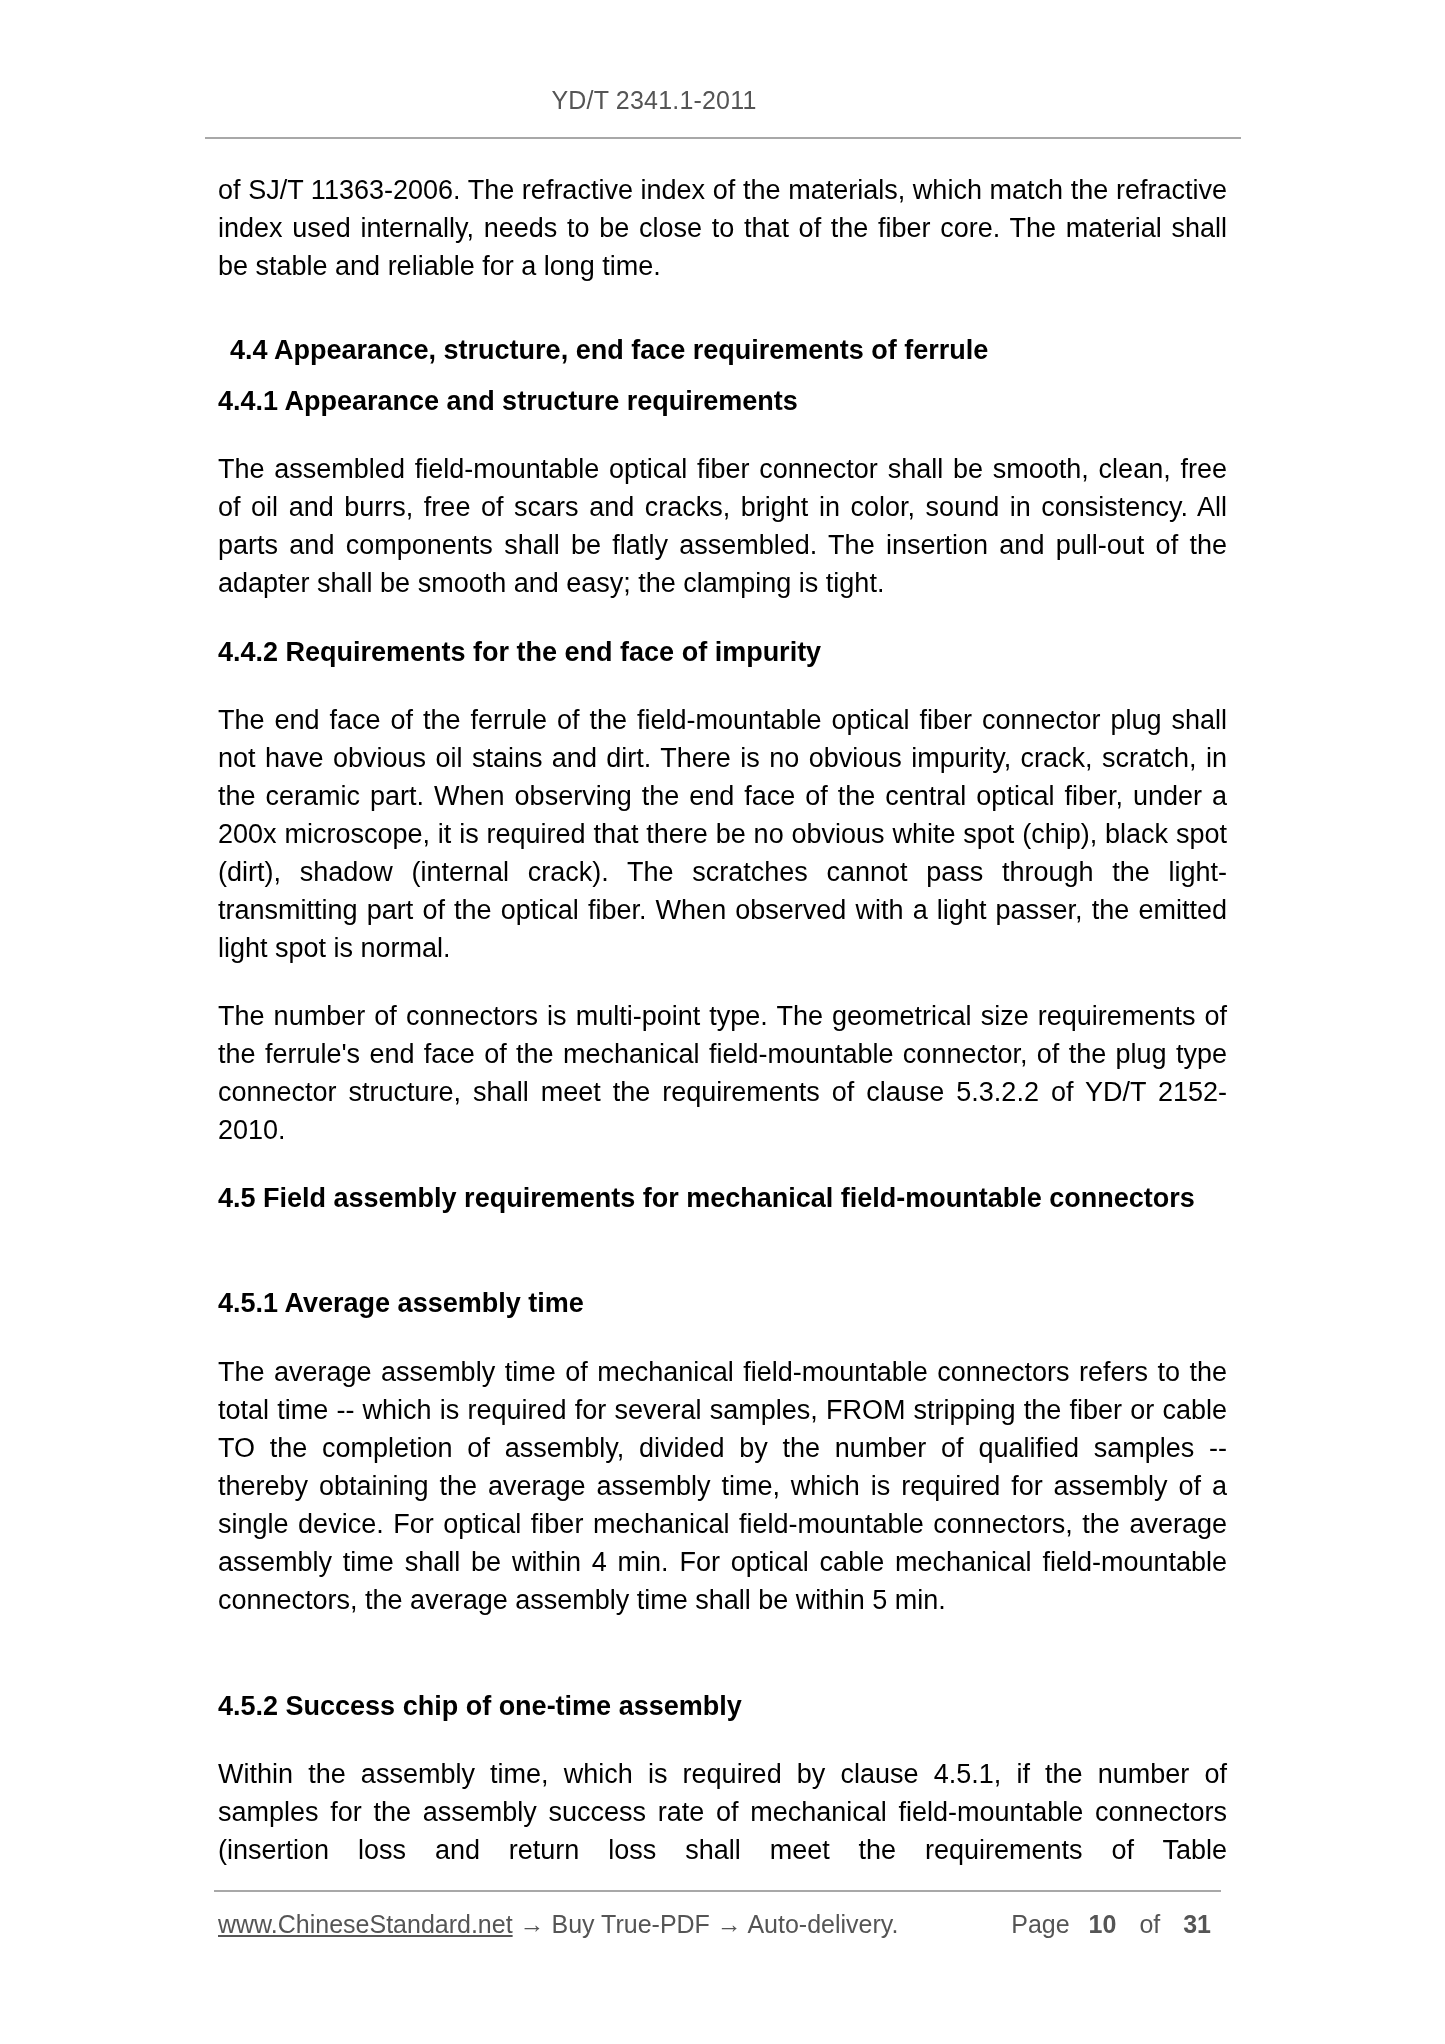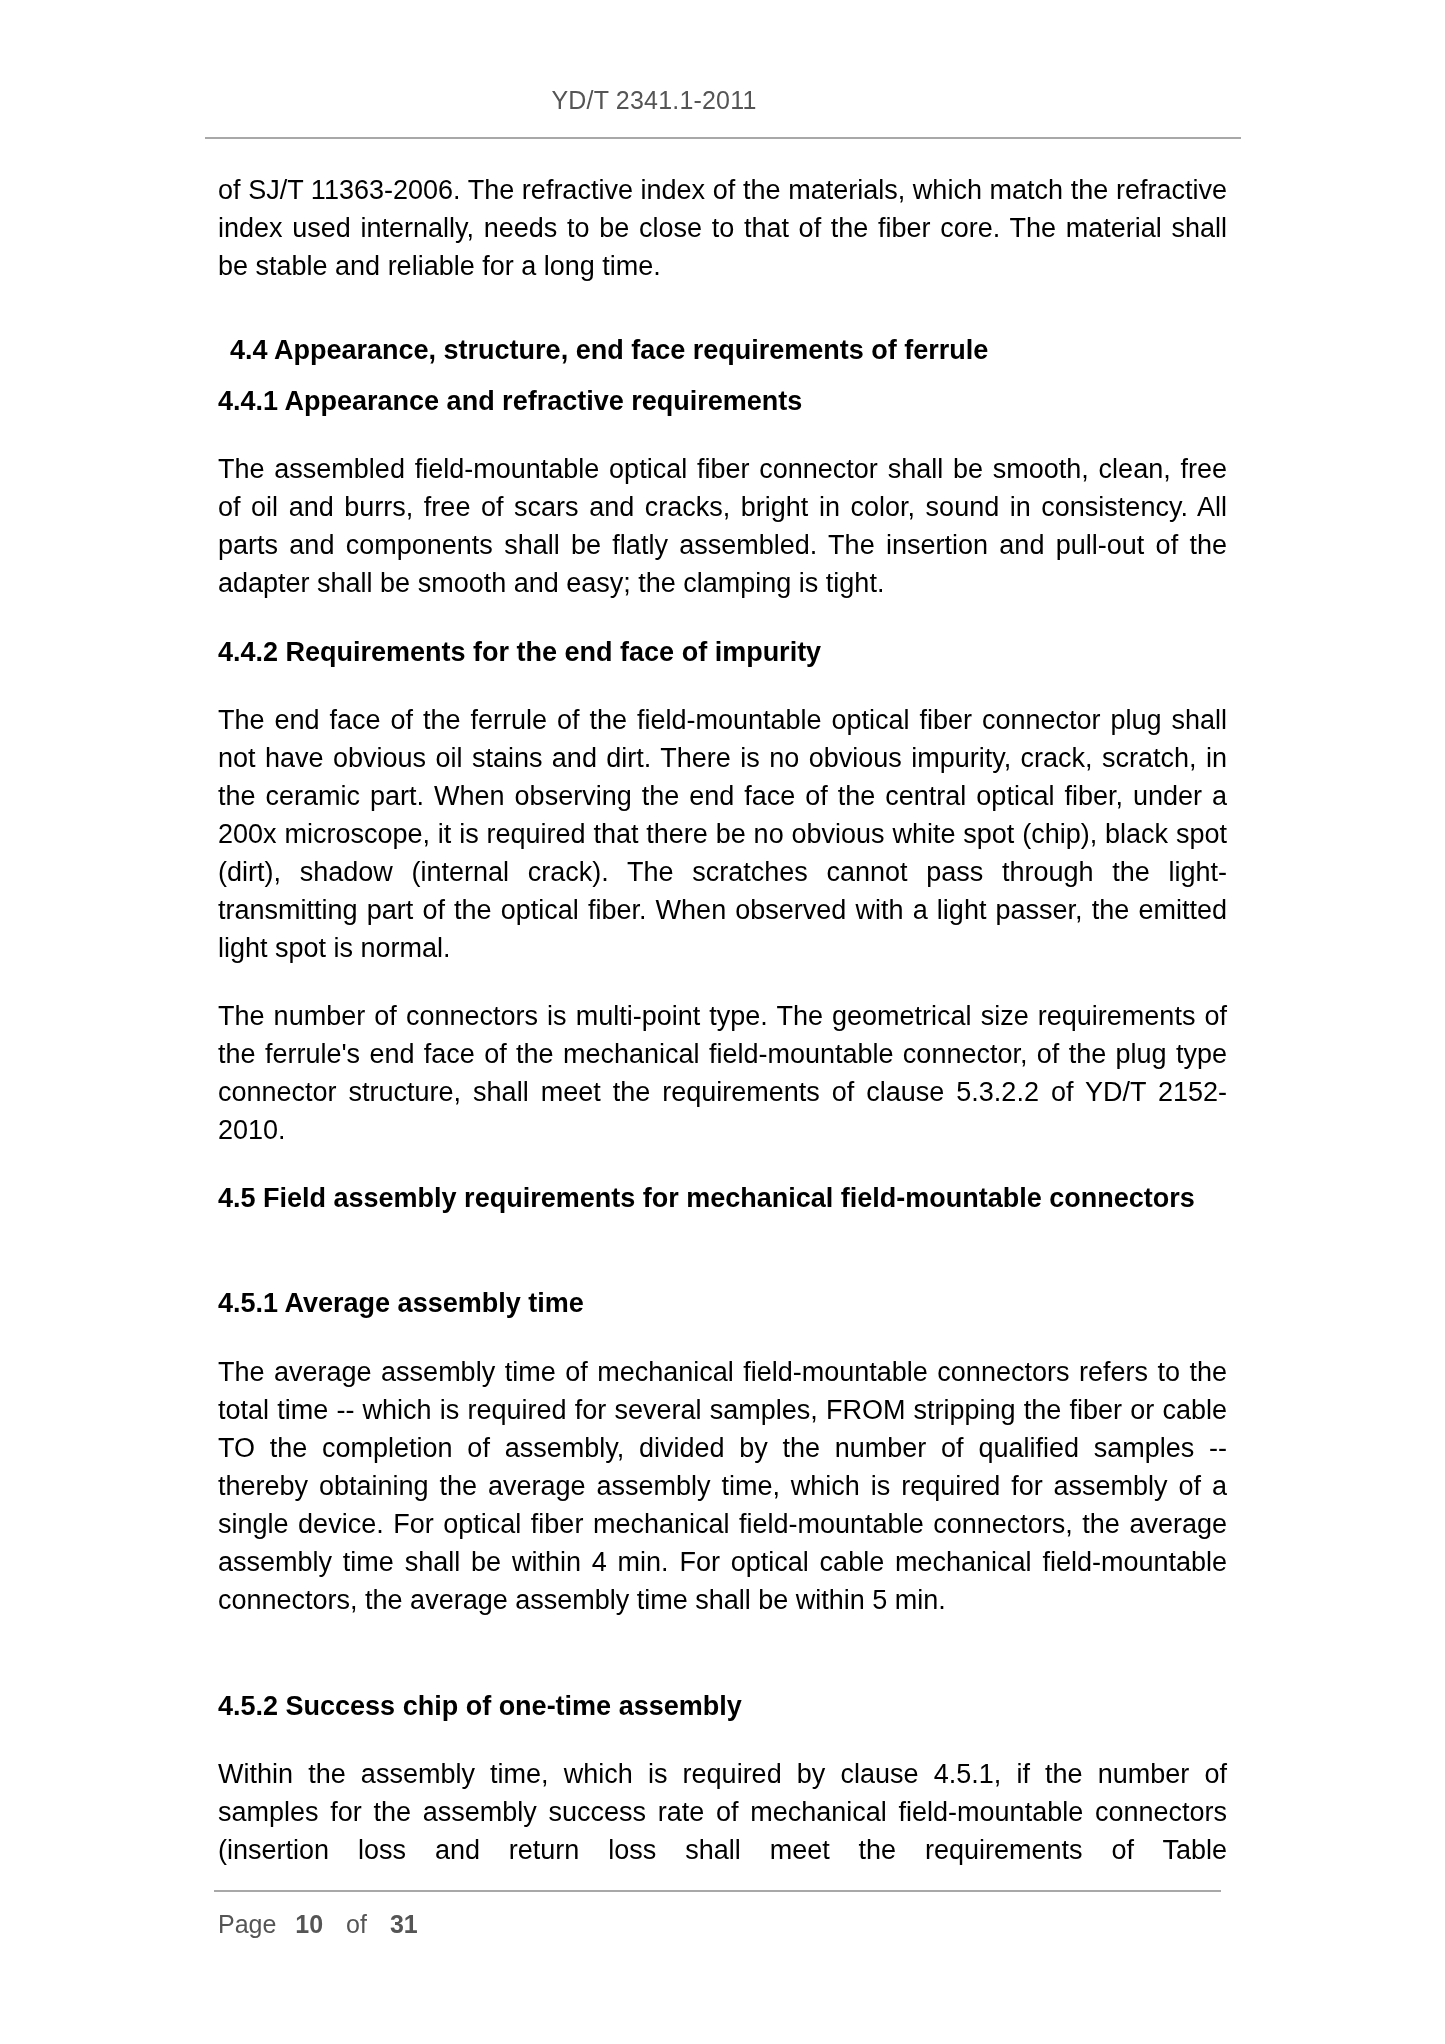--- a/index.html
+++ b/index.html
@@ -24,21 +24,21 @@
 <div>
   <div class="page-header-text">YD/T 2341.1-2011</div>
   <div class="rule header-rule"></div>
 </div>
 
 <div>
   <p class="block para" style="top:171px;">of SJ/T 11363-2006. The refractive index of the materials, which match the refractive index used internally, needs to be close to that of the fiber core. The material shall be stable and reliable for a long time.</p>
 
   <h2 class="block heading" style="top:331px;margin-left:12px;">4.4 Appearance, structure, end face requirements of ferrule</h2>
 
-  <h3 class="block heading" style="top:382px;">4.4.1 Appearance and refractive requirements</h3>
+  <h3 class="block heading" style="top:382px;">4.4.1 Appearance and structure requirements</h3>
 
   <p class="block para" style="top:450px;">The assembled field-mountable optical fiber connector shall be smooth, clean, free of oil and burrs, free of scars and cracks, bright in color, sound in consistency. All parts and components shall be flatly assembled. The insertion and pull-out of the adapter shall be smooth and easy; the clamping is tight.</p>
 
   <h3 class="block heading" style="top:633px;">4.4.2 Requirements for the end face of impurity</h3>
 
   <p class="block para" style="top:701px;">The end face of the ferrule of the field-mountable optical fiber connector plug shall not have obvious oil stains and dirt. There is no obvious impurity, crack, scratch, in the ceramic part. When observing the end face of the central optical fiber, under a 200x microscope, it is required that there be no obvious white spot (chip), black spot (dirt), shadow (internal crack). The scratches cannot pass through the light-transmitting part of the optical fiber. When observed with a light passer, the emitted light spot is normal.</p>
 
   <p class="block para" style="top:997px;">The number of connectors is multi-point type. The geometrical size requirements of the ferrule's end face of the mechanical field-mountable connector, of the plug type connector structure, shall meet the requirements of clause 5.3.2.2 of YD/T 2152-2010.</p>
 
   <h2 class="block heading justify" style="top:1179px; text-align: justify;">4.5 Field assembly requirements for mechanical field-mountable connectors</h2>
@@ -48,20 +48,23 @@
   <p class="block para" style="top:1353px;">The average assembly time of mechanical field-mountable connectors refers to the total time -- which is required for several samples, FROM stripping the fiber or cable TO the completion of assembly, divided by the number of qualified samples -- thereby obtaining the average assembly time, which is required for assembly of a single device. For optical fiber mechanical field-mountable connectors, the average assembly time shall be within 4 min. For optical cable mechanical field-mountable connectors, the average assembly time shall be within 5 min.</p>
 
   <h3 class="block heading" style="top:1687px;">4.5.2 Success chip of one-time assembly</h3>
 
   <p class="block para last-justify" style="top:1755px;">Within the assembly time, which is required by clause 4.5.1, if the number of samples for the assembly success rate of mechanical field-mountable connectors (insertion loss and return loss shall meet the requirements of Table</p>
 </div>
 
 <div>
   <div class="rule footer-rule"></div>
   <div class="footer">
+    <div>
+      <a>www.ChineseStandard.net</a><span> → Buy True-PDF → Auto-delivery.</span>
+    </div>
     <div class="page-info">
       <span>Page</span>
       <b>10</b>
       <span class="word">of</span>
       <b>31</b>
     </div>
   </div>
 </div>
 
 </body></html>

